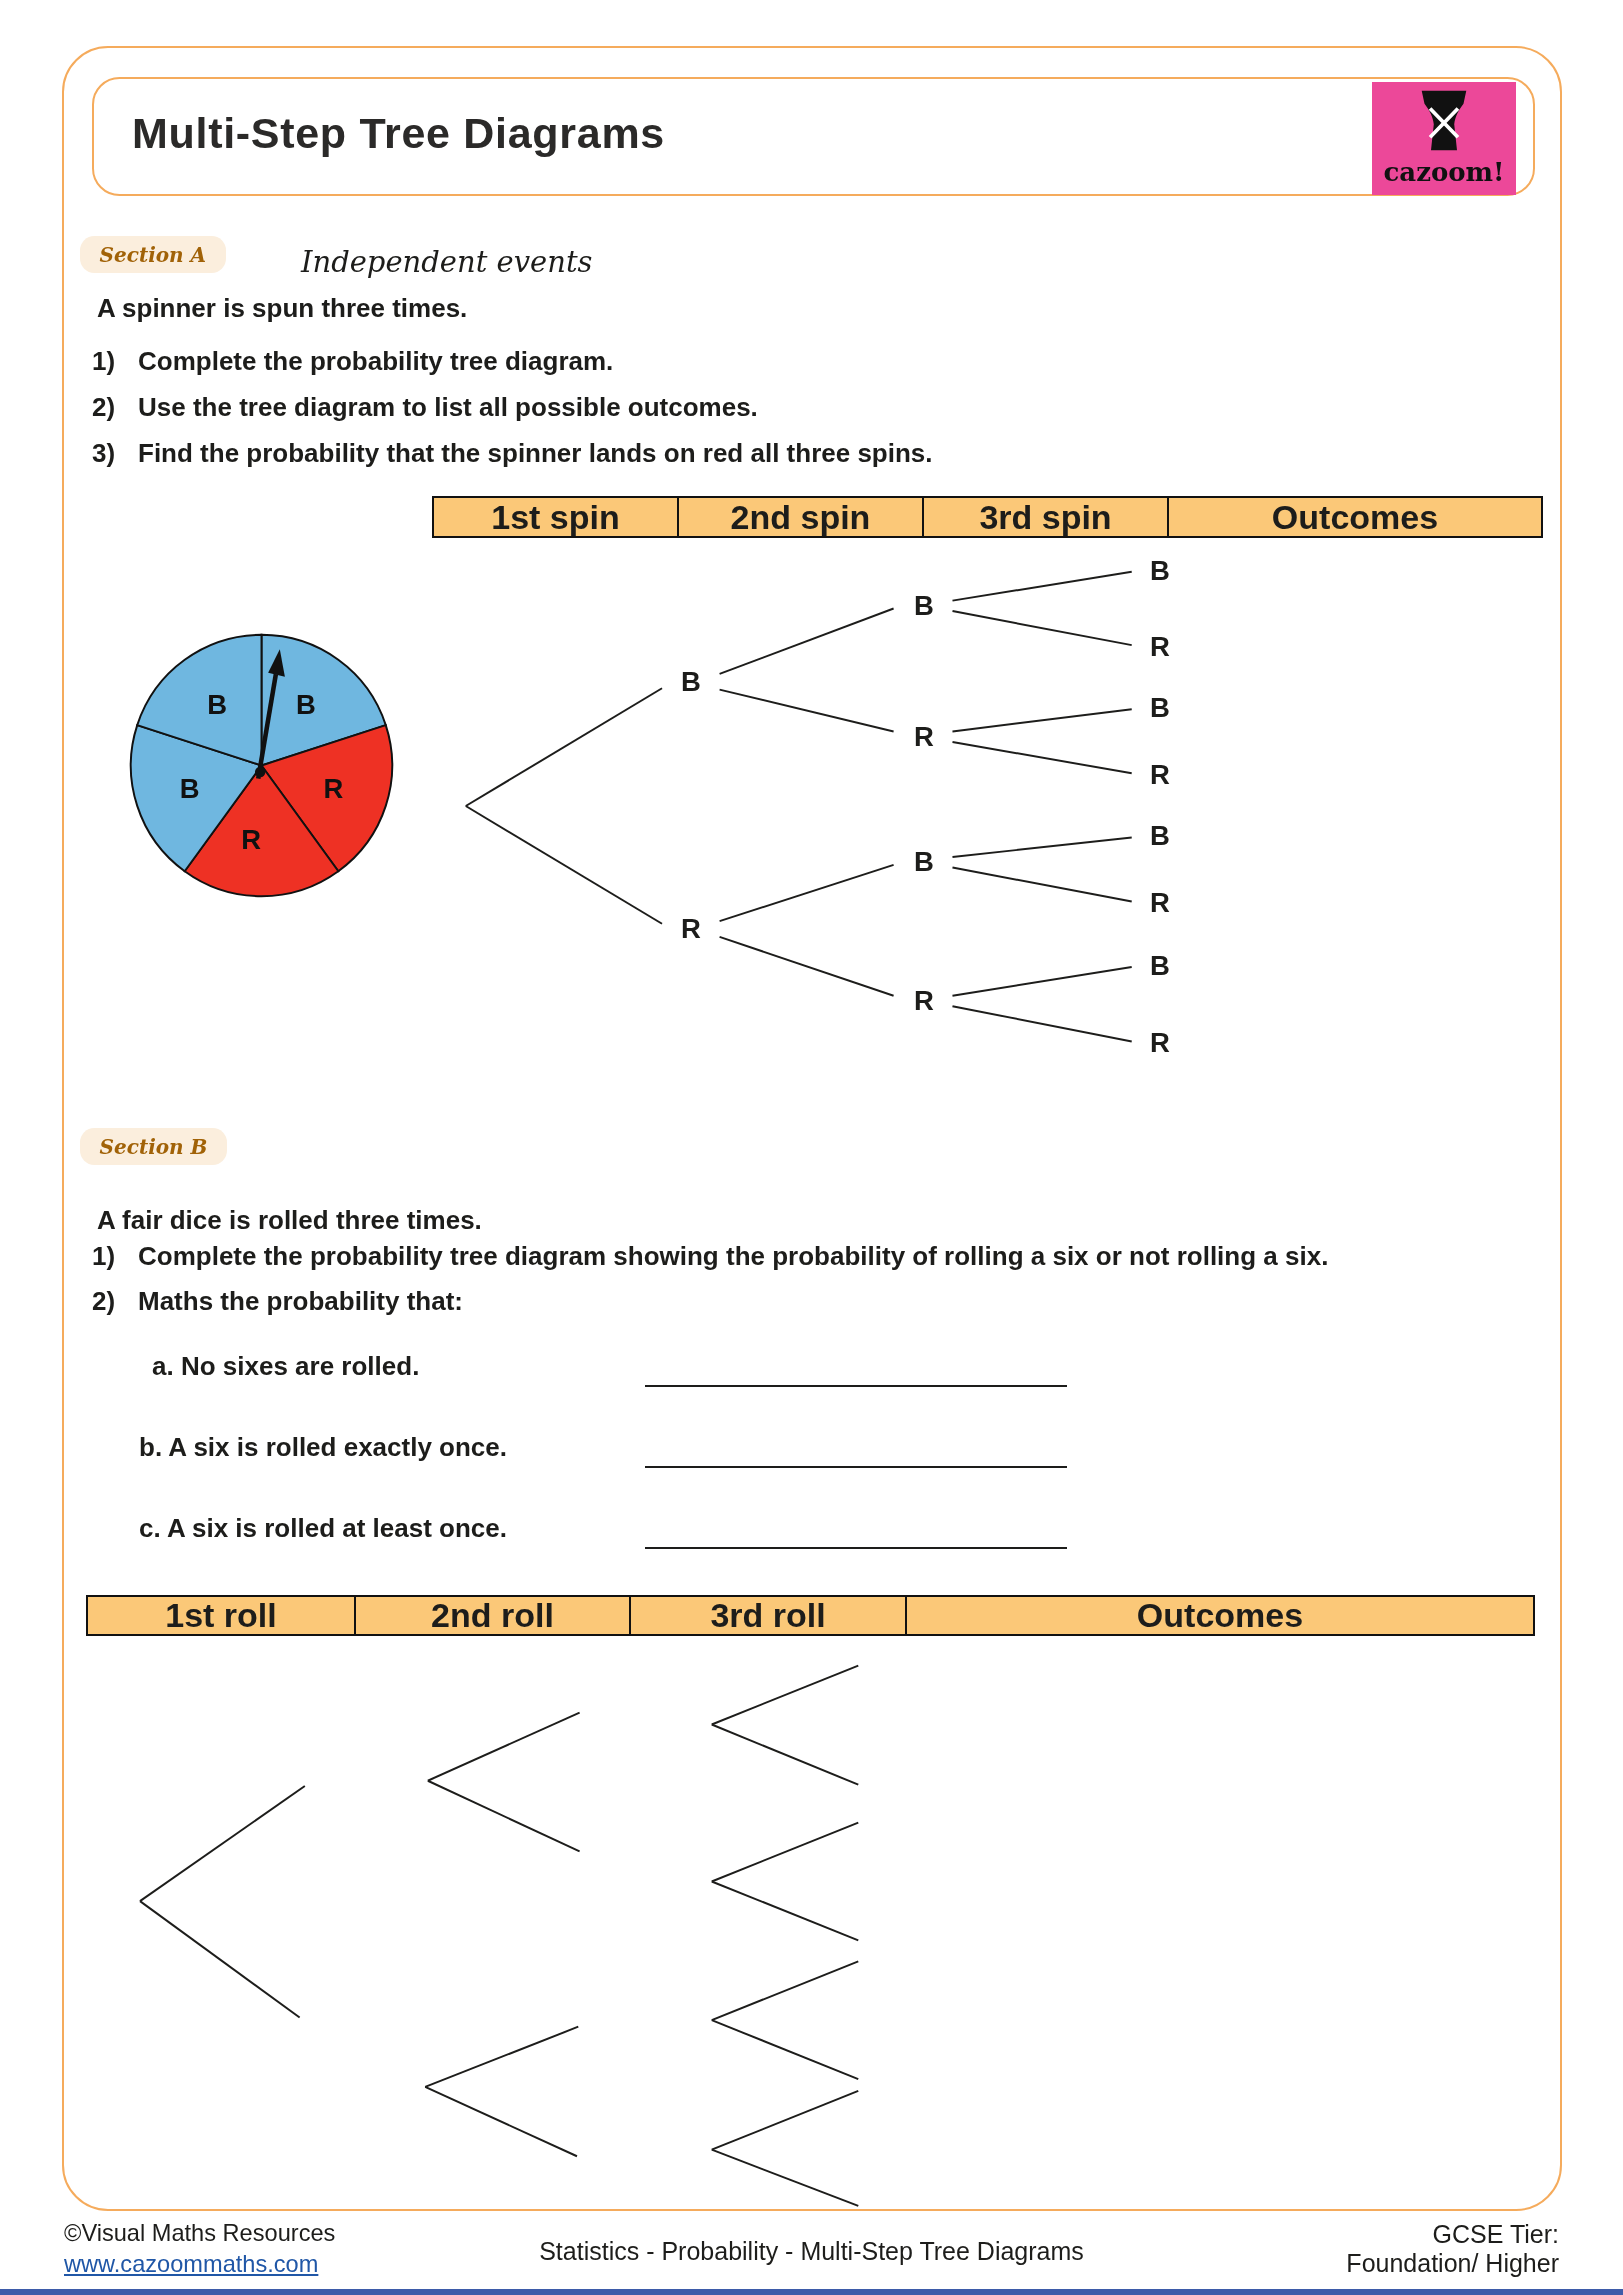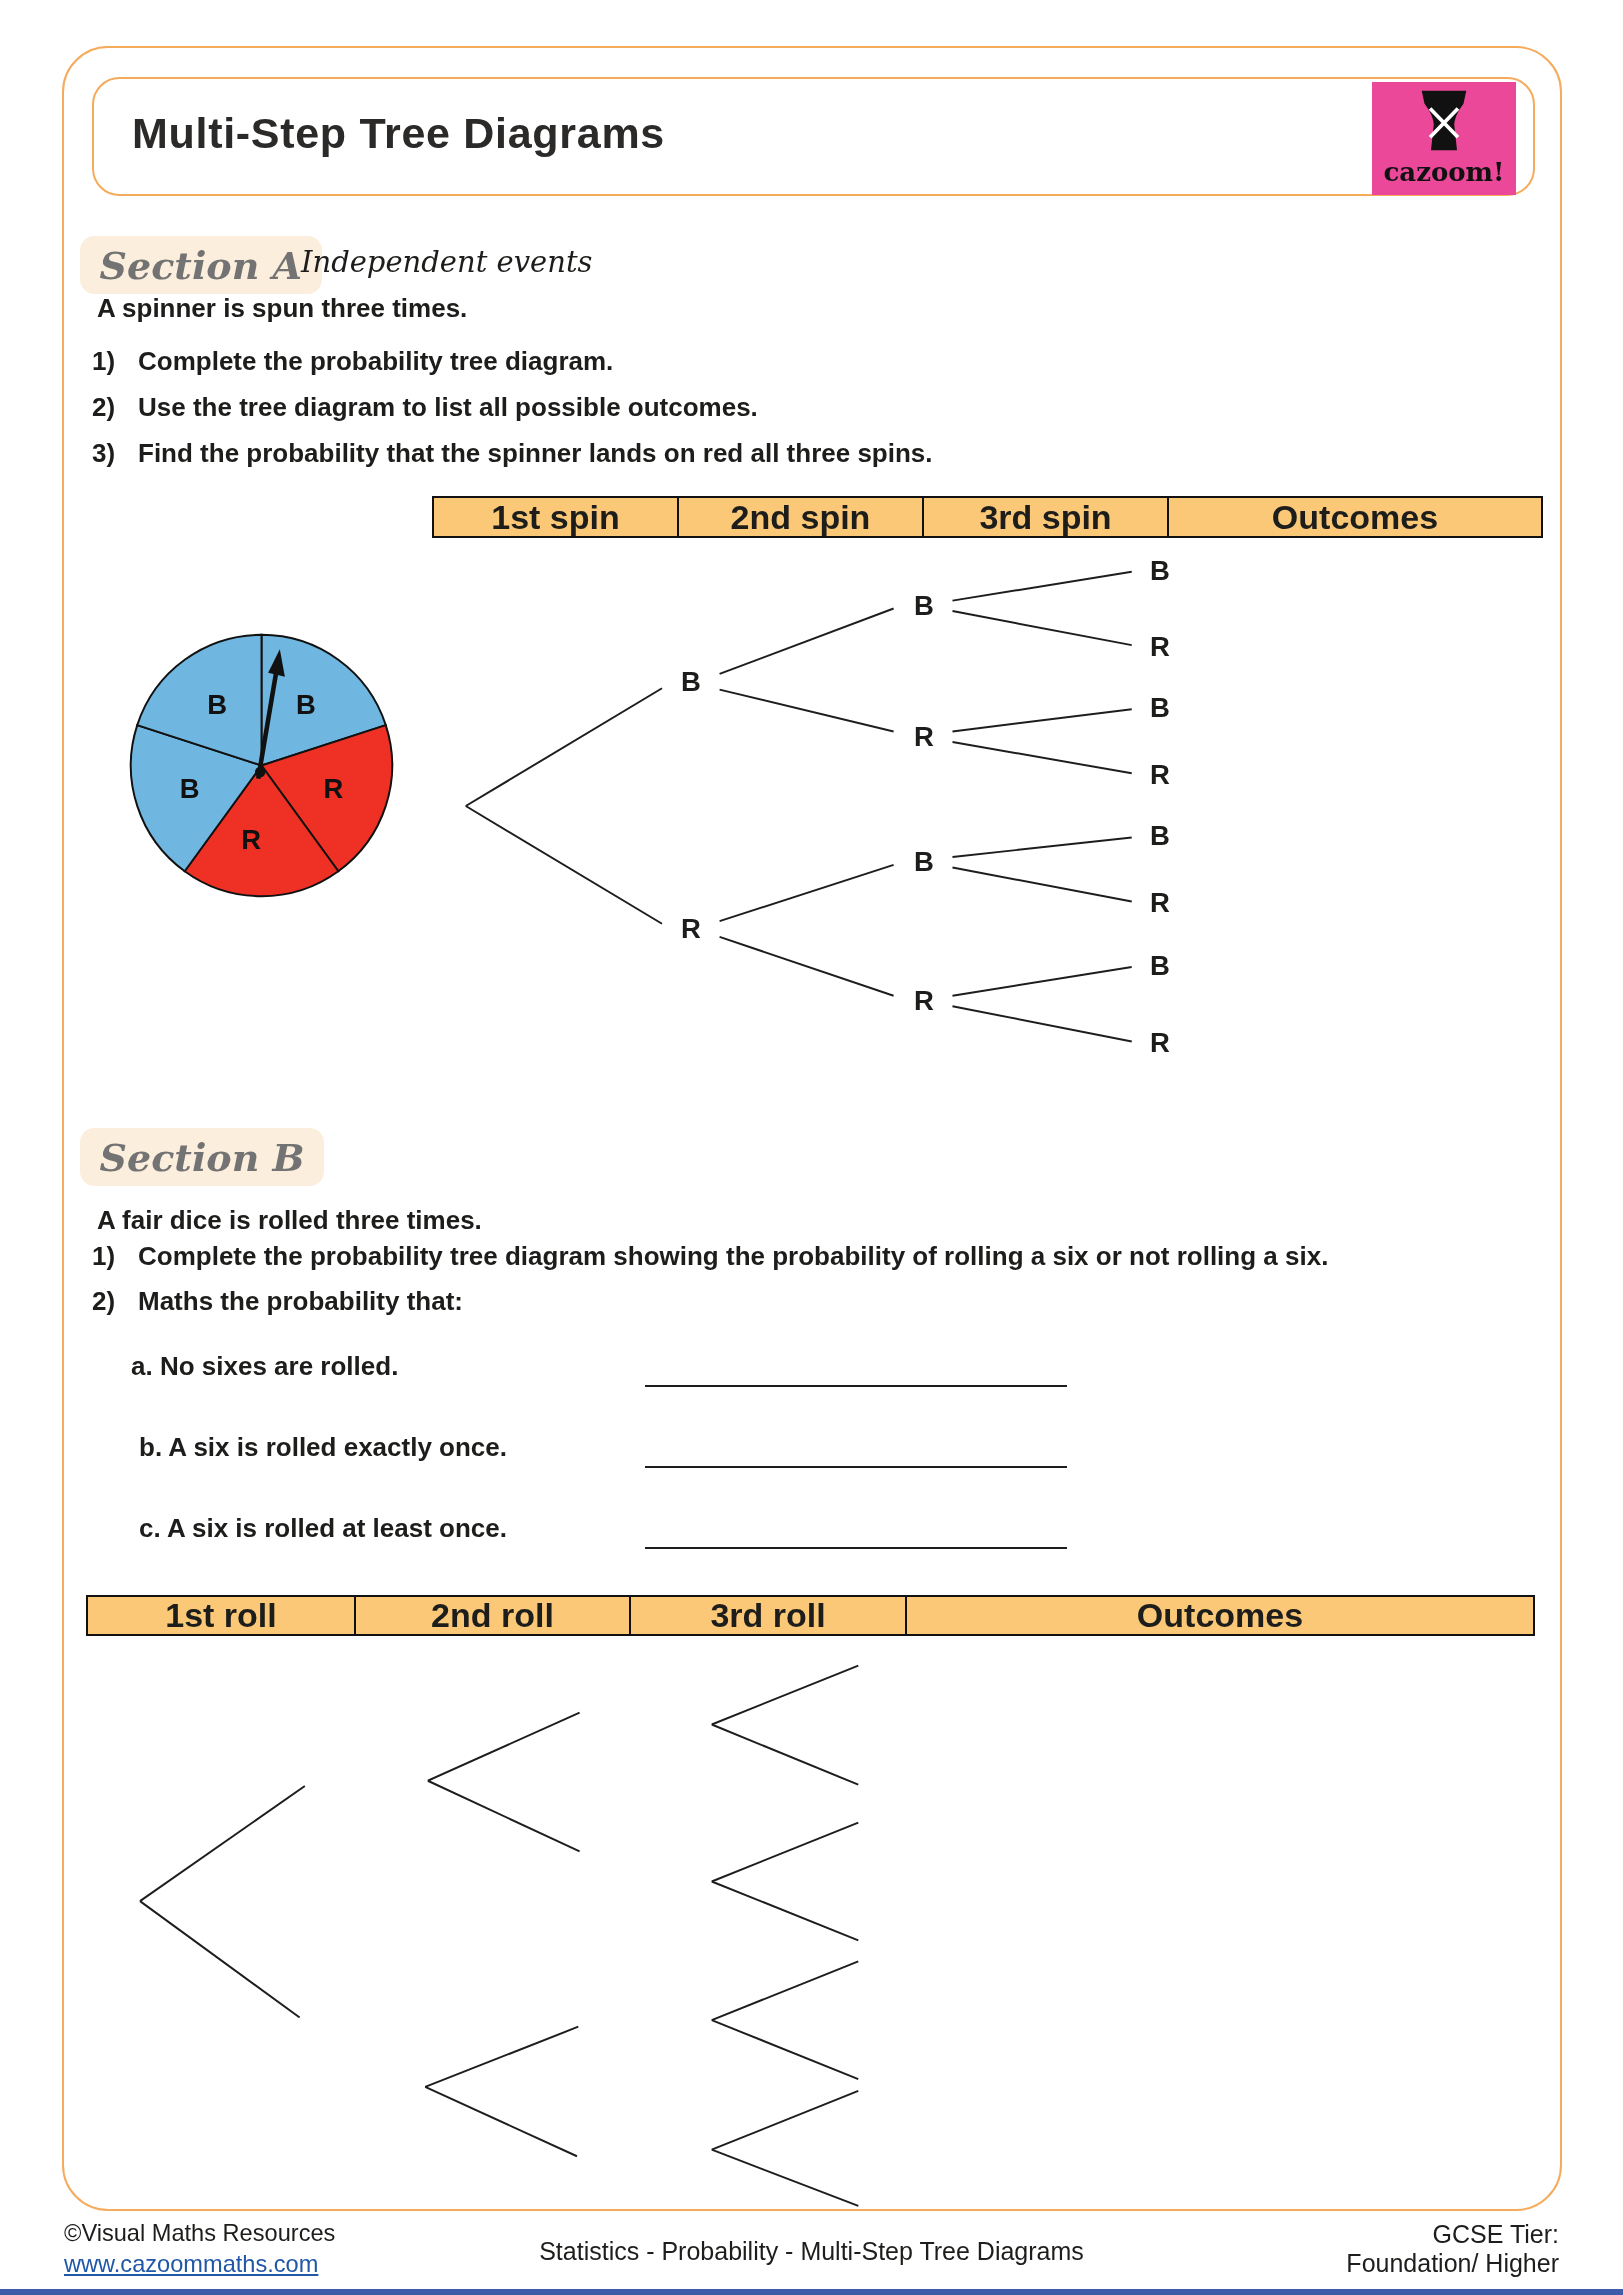--- a/index.html
+++ b/index.html
@@ -13,21 +13,21 @@
 
   .header-box { position:absolute; left:92px; top:77px; width:1443px; height:119px;
                 border:2.6px solid #F5AB5C; border-radius:27.5px; background:#ffffff; }
   .title { position:absolute; left:38px; top:30px; font-size:43px; font-weight:bold; color:#2b2a29; letter-spacing:0.7px; }
 
   .logo { position:absolute; right:17px; top:2.6px; width:144px; height:113px; background:#ec4899;
           display:flex; flex-direction:column; align-items:center; justify-content:center; }
   .logo-text { font-family:"DejaVu Serif", serif; font-weight:bold; font-size:26px; color:#111111; margin-top:2.6px; }
 
   .section-badge { position:absolute; background:#FBEEDD; border-radius:14.4px; padding:6.5px 19.6px;
-                   font-family:"DejaVu Serif", serif; font-style:italic; font-weight:bold; font-size:38px; color:#737373; }
+                   font-family:"DejaVu Serif", serif; font-style:italic; font-weight:bold; font-size:20px; color:#a16207; }
   .section-subtitle { position:absolute; font-family:"DejaVu Serif", serif; font-style:italic; font-size:29px; color:#1d1d1b; }
 
   .bodyline { position:absolute; font-size:26px; font-weight:bold; white-space:nowrap; color:#1d1d1b; }
   .qnum { display:inline-block; width:46px; }
 
   .ptable { position:absolute; display:flex; }
   .ptable .cell { background:#FBC878; border:2px solid #111111; margin-left:-2px;
                   display:flex; align-items:center; justify-content:center;
                   font-size:34px; font-weight:bold; color:#1d1d1b; }
   .ptable .cell:first-child { margin-left:0; }
@@ -164,21 +164,21 @@
 
   <div class="bodyline" style="left:97px; top:1205px;">A fair dice is rolled three times.</div>
 
   <div class="bodyline" style="left:92px; top:1241px;">
     <span class="qnum">1)</span><span>Complete the probability tree diagram showing the probability of rolling a six or not rolling a six.</span>
   </div>
   <div class="bodyline" style="left:92px; top:1286px;">
     <span class="qnum">2)</span><span>Maths the probability that:</span>
   </div>
 
-  <div class="bodyline" style="left:131px; top:1351px;">a. No sixes are rolled.</div>
+  <div class="bodyline" style="left:152px; top:1351px;">a. No sixes are rolled.</div>
   <div class="answer-line" style="left:645px; top:1385px;"></div>
 
   <div class="bodyline" style="left:139px; top:1432px;">b. A six is rolled exactly once.</div>
   <div class="answer-line" style="left:645px; top:1466px;"></div>
 
   <div class="bodyline" style="left:139px; top:1513px;">c. A six is rolled at least once.</div>
   <div class="answer-line" style="left:645px; top:1547px;"></div>
 
   <div class="ptable" style="left:86px; top:1595px;">
     <div class="cell" style="width:270px; height:41px;">1st roll</div>

